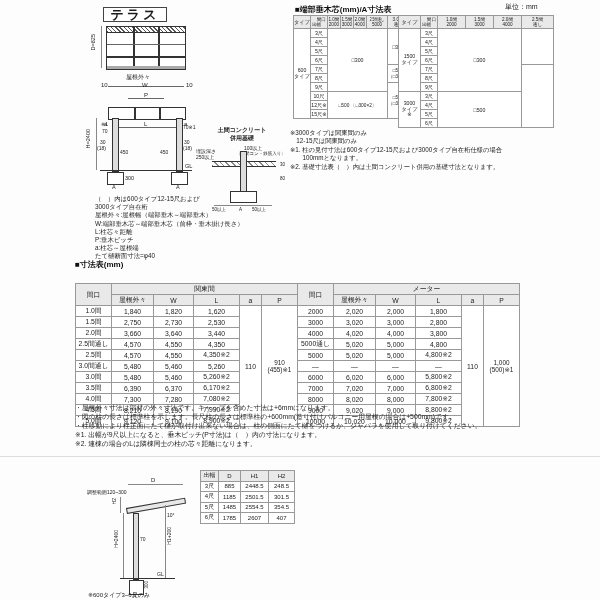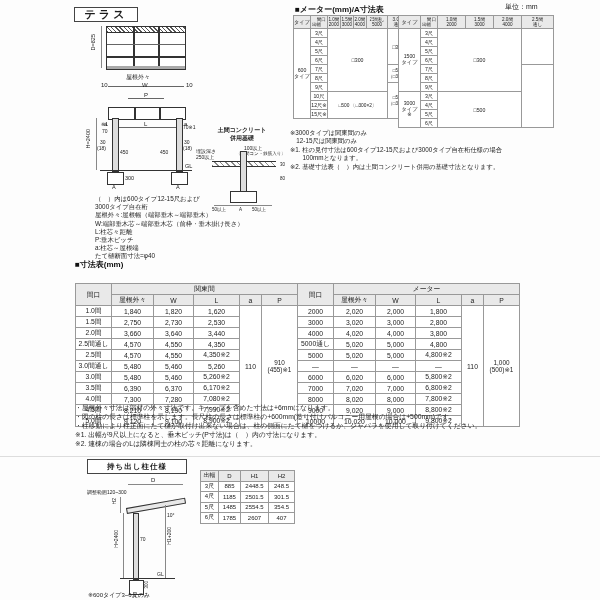--- a/index.html
+++ b/index.html
@@ -34,21 +34,21 @@
   .notes{position:absolute;font-size:6.4px;line-height:8.4px;white-space:nowrap;color:#222;}
   .notes div{white-space:nowrap;}
   .leg{position:absolute;font-size:6.4px;line-height:8.2px;color:#222;}
   .t-title{position:absolute;font-weight:bold;font-size:8px;color:#111;}
 </style>
 </head>
 <body>
 
 <div id="page">
 
-  <div class="abs bx" style="left:74px;top:7px;width:62px;height:13px;font-size:11px;letter-spacing:3px;">
+  <div class="abs bx" style="left:103px;top:7px;width:62px;height:13px;font-size:13px;letter-spacing:3px;">
     <span>テラス</span>
   </div>
 
   <div class="abs" style="left:90px;top:24px;width:100px;height:48px;">
     <div class="line" style="left:11px;top:2px;width:1px;height:42px;background:#888;"></div>
     <span class="lbl vt" style="left:1px;top:10px;font-size:5.5px;">D=825</span>
     <div class="frame" style="left:16px;top:2px;width:78px;height:42px;border-width:1.5px;">
       <div class="abs hatch" style="left:0;top:0;width:100%;height:5px;border-bottom:1px solid #333;"></div>
       <div class="line" style="left:33%;top:0;width:2px;height:100%;background:#333;"></div>
       <div class="line" style="left:66%;top:0;width:2px;height:100%;background:#333;"></div>
@@ -128,21 +128,21 @@
 
     <div class="frame hatch" style="left:34px;top:64px;width:25px;height:10px;"></div>
     <span class="lbl" style="left:84px;top:36px;font-size:4.5px;">30</span>
     <span class="lbl" style="left:84px;top:50px;font-size:4.5px;">80</span>
     <div class="line" style="left:18px;top:78px;width:58px;height:1px;background:#888;"></div>
     <span class="lbl" style="left:16px;top:81px;font-size:4.5px;">50以上</span>
     <span class="lbl" style="left:43px;top:81px;font-size:4.5px;">A</span>
     <span class="lbl" style="left:56px;top:81px;font-size:4.5px;">50以上</span>
   </div>
 
-  <span class="t-title" style="left:295px;top:4px;">■メーター(mm)/A寸法表</span>
+  <span class="t-title" style="left:295px;top:4px;">■端部垂木芯(mm)/A寸法表</span>
   <span class="lbl" style="left:505px;top:3px;font-size:7px;">単位：mm</span>
 
   <div class="abs" style="left:293px;top:15px;">
     <table class="ftab">
       <colgroup>
           <col style="width:16px">
           <col style="width:17px">
           <col style="width:13px">
           <col style="width:13px">
           <col style="width:13px">
@@ -481,23 +481,20 @@
   <div class="notes" style="left:75px;top:403px;font-size:6.8px;line-height:9px;">
     <div>・屋根外々寸法は部材の外々寸法です。キャップを含めた寸法は+6mmになります。</div>
     <div>・図の柱の長さは標準柱を示します。長尺柱の長さは標準柱の+600mm(造り付けバルコニー用屋根の場合は+500mm)です。</div>
     <div>・柱移動により柱正面にたて樋が取付け出来ない場合は、柱の側面にたて樋をつけるか、ジャバラを使用して取り付けてください。</div>
     <div>※1. 出幅が9尺以上になると、垂木ピッチ(P寸法)は（　）内の寸法になります。</div>
     <div>※2. 連棟の場合のLは隣棟同士の柱の芯々距離になります。</div>
   </div>
 
   <div class="line" style="left:0;top:456px;width:600px;height:1px;background:#ddd;"></div>
 
-  <div class="abs bx" style="left:87px;top:459px;width:98px;height:13px;font-size:7.5px;letter-spacing:1px;">
-    <span>持ち出し柱仕様</span>
-  </div>
 
   <div class="abs" style="left:85px;top:475px;width:110px;height:125px;">
     <div class="line" style="left:43px;top:9px;width:55px;height:1px;background:#888;"></div>
     <span class="lbl" style="left:66px;top:2px;">D</span>
     <span class="lbl" style="left:2px;top:15px;font-size:5px;">調整範囲120~300</span>
     <div class="line" style="left:35px;top:22px;width:1px;height:16px;background:#888;"></div>
     <span class="lbl vt" style="left:27px;top:23px;font-size:5px;">H2</span>
 
     <div class="abs" style="left:42px;top:33px;width:58px;height:4px;border:1px solid #333;background:#e8e8e8;transform:rotate(-10deg);transform-origin:left bottom;"></div>
     <span class="lbl" style="left:82px;top:38px;font-size:5px;">10°</span>

